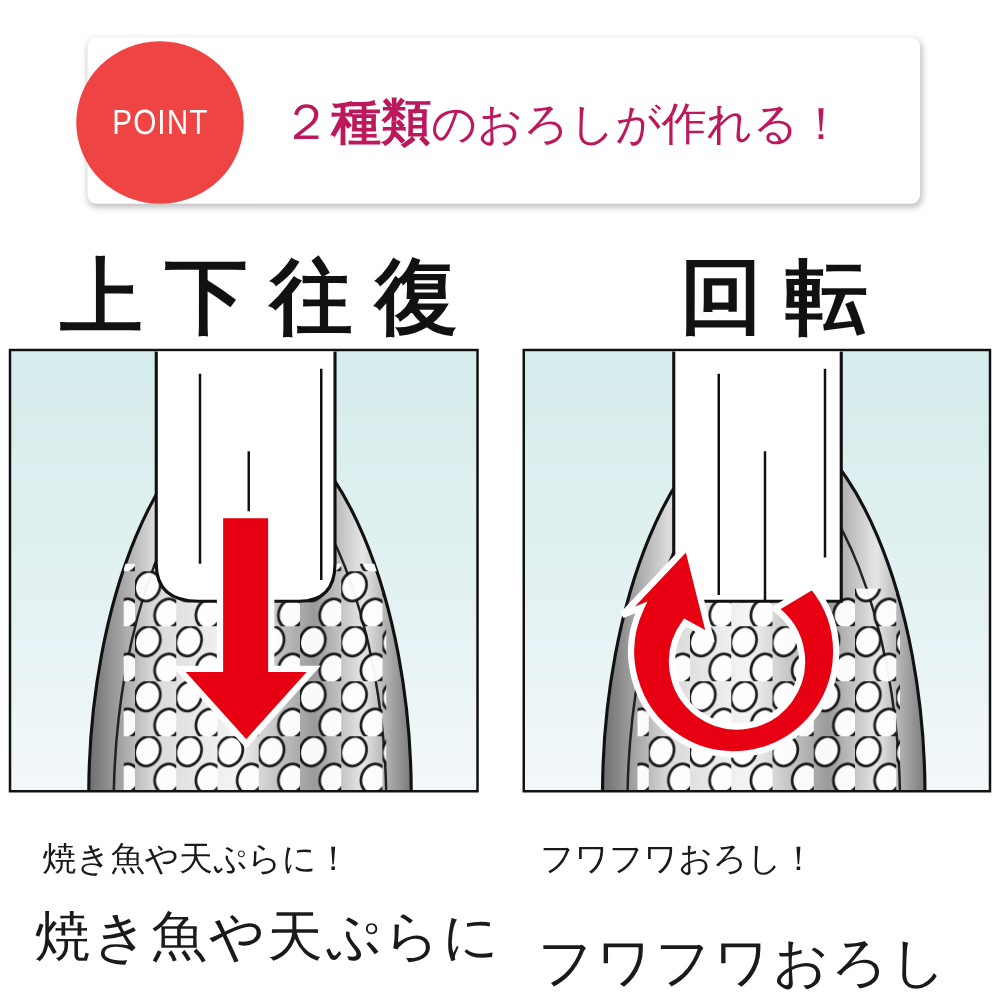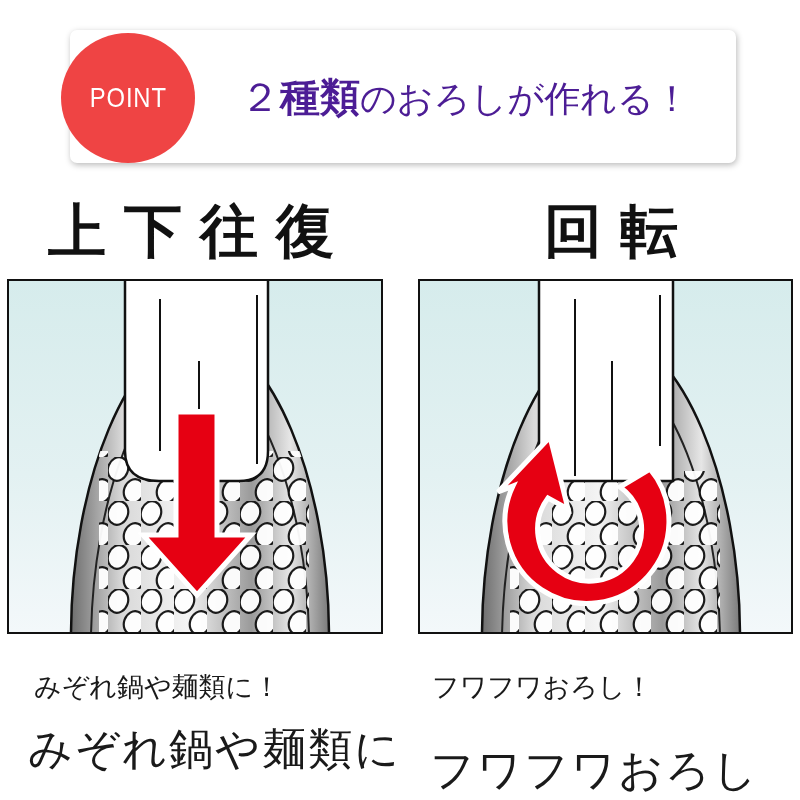--- a/index.html
+++ b/index.html
@@ -16,27 +16,27 @@
     position: absolute; left: 61px; top: 33px; width: 134px; height: 130px;
     border-radius: 50%; background: #ef4444;
     display: flex; align-items: center; justify-content: center;
     z-index: 2;
   }
   .badge span {
     color: #fff; font-family: "Liberation Sans", sans-serif; font-size: 28px; letter-spacing: 1px;
     transform: scaleX(0.85);
   }
   .headline {
-    position: absolute; left: 240px; top: 70px; font-size: 36px; white-space: nowrap;
-    color: #4c1d95; z-index: 3;
+    position: absolute; left: 225px; top: 70px; font-size: 36px; white-space: nowrap;
+    color: #be185d; z-index: 3;
   }
   .headline .big { font-size: 40px; }
   .headline .kanji { font-size: 40px; font-weight: bold; }
   .mode-title {
-    position: absolute; top: 193px; font-size: 58px; font-weight: bold; letter-spacing: 18px;
+    position: absolute; top: 193px; font-size: 66px; font-weight: bold; letter-spacing: 18px;
     white-space: nowrap; color: #111;
   }
   .mode-title.left { left: 48px; }
   .mode-title.right { left: 544px; }
   .panel {
     position: absolute; top: 279px; height: 355px; border: 2px solid #111;
     box-sizing: border-box; overflow: hidden;
     background: linear-gradient(to bottom, #d6ecec 0%, #e3f1f2 55%, #f3f8fa 100%);
   }
   .panel.left { left: 7px; width: 376px; }
@@ -129,16 +129,16 @@
     <line x1="192" y1="80" x2="192" y2="200" stroke="#111" stroke-width="2"></line>
     <line x1="240" y1="14" x2="240" y2="165" stroke="#111" stroke-width="2"></line>
 
     <g>
       <path d="M230 188 A82 82 0 1 1 93 205 L78 211 L130 156 L148 228 L128 217 A52 52 0 1 0 200 206 Z" fill="#e60012" stroke="#fff" stroke-width="5" stroke-linejoin="miter"></path>
       <circle cx="185" cy="250" r="45" fill="url(#holesR)" opacity="0"></circle>
     </g>
   </svg>
 </div>
 
-<div class="caption-sub left">みぞれ鍋や麺類に！</div>
-<div class="caption-main left">みぞれ鍋や麺類に</div>
+<div class="caption-sub left">焼き魚や天ぷらに！</div>
+<div class="caption-main left">焼き魚や天ぷらに</div>
 <div class="caption-sub right">フワフワおろし！</div>
 <div class="caption-main right">フワフワおろし</div>
 
 </body></html>

